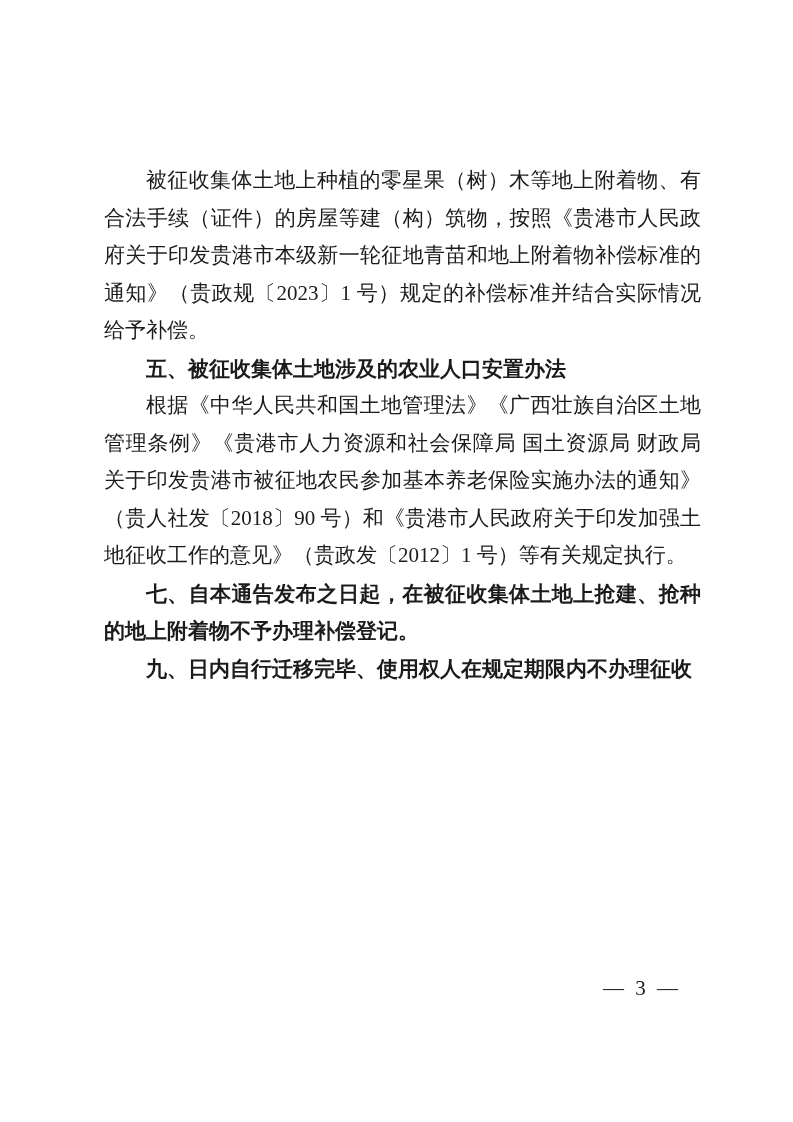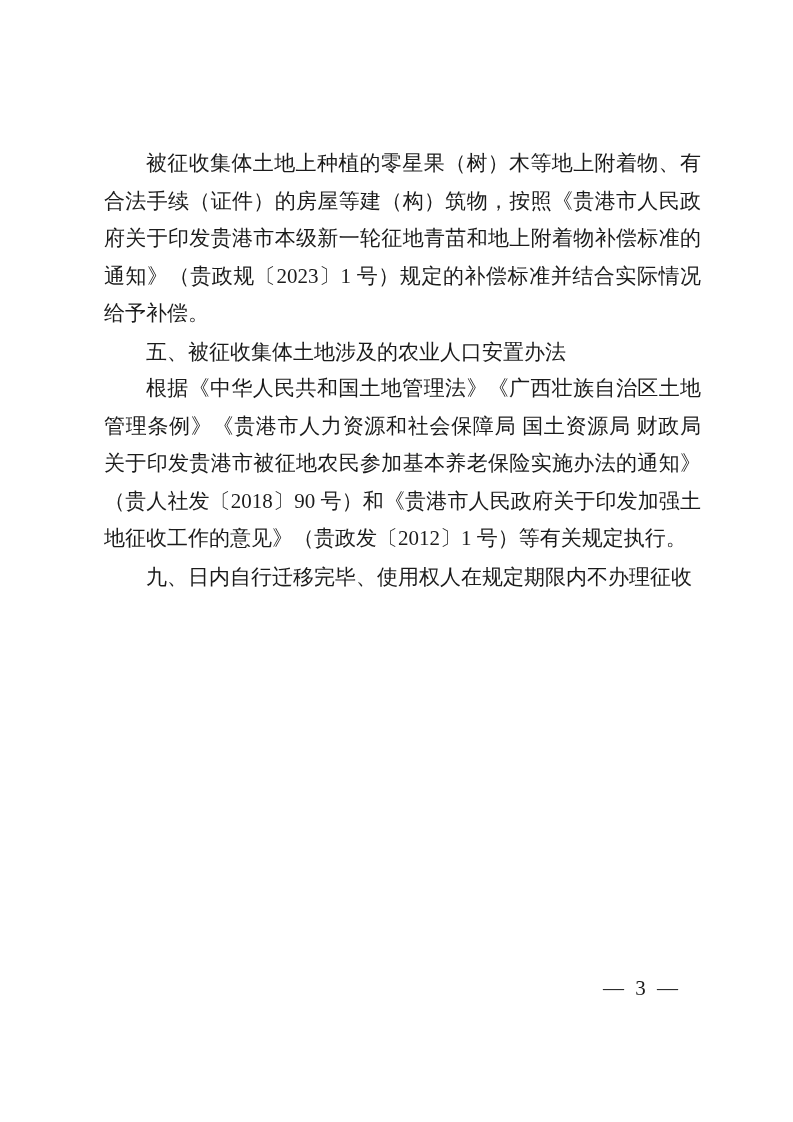--- a/index.html
+++ b/index.html
@@ -7,40 +7,40 @@
   .sheet {
     position: relative;
     width: 793px;
     height: 1122px;
     background: #ffffff;
     overflow: hidden;
   }
   .content {
     position: absolute;
     left: 104px;
-    top: 145px;
+    top: 162px;
     width: 597px;
     color: #1b1b1b;
     font-size: 21px;
     line-height: 37.5px;
     text-align: justify;
   }
   p.para {
     margin: 0;
     text-indent: 2em;
   }
   
   .fs {
     font-family: "Liberation Serif", "DejaVu Serif", serif;
     font-weight: 400;
   }
   
   .hei {
     font-family: "Liberation Sans", "DejaVu Sans", sans-serif;
-    font-weight: 400;
+    font-weight: 700;
   }
   .contact-line .gap {
     display: inline-block;
     width: 3.8em;
   }
   .pageno {
     position: absolute;
     right: 112px;
     top: 976px;
     color: #1b1b1b;
@@ -58,20 +58,21 @@
   <div class="content">
 
     <p class="para fs">被征收集体土地上种植的零星果（树）木等地上附着物、有合法手续（证件）的房屋等建（构）筑物，按照《贵港市人民政府关于印发贵港市本级新一轮征地青苗和地上附着物补偿标准的通知》（贵政规〔2023〕1 号）规定的补偿标准并结合实际情况给予补偿。</p>
 
     <p class="para hei">五、被征收集体土地涉及的农业人口安置办法</p>
 
     <p class="para fs">根据《中华人民共和国土地管理法》《广西壮族自治区土地管理条例》《贵港市人力资源和社会保障局 国土资源局 财政局关于印发贵港市被征地农民参加基本养老保险实施办法的通知》（贵人社发〔2018〕90 号）和《贵港市人民政府关于印发加强土地征收工作的意见》（贵政发〔2012〕1 号）等有关规定执行。</p>
 
 
 
+    <p class="para hei">七、自本通告发布之日起，在被征收集体土地上抢建、抢种的地上附着物不予办理补偿登记。</p>
 
 
     <p class="para hei">九、日内自行迁移完毕、使用权人在规定期限内不办理征收</p>
 
   </div>
 
   <div class="pageno">— 3 —</div>
 </div>
 
 </body></html>

